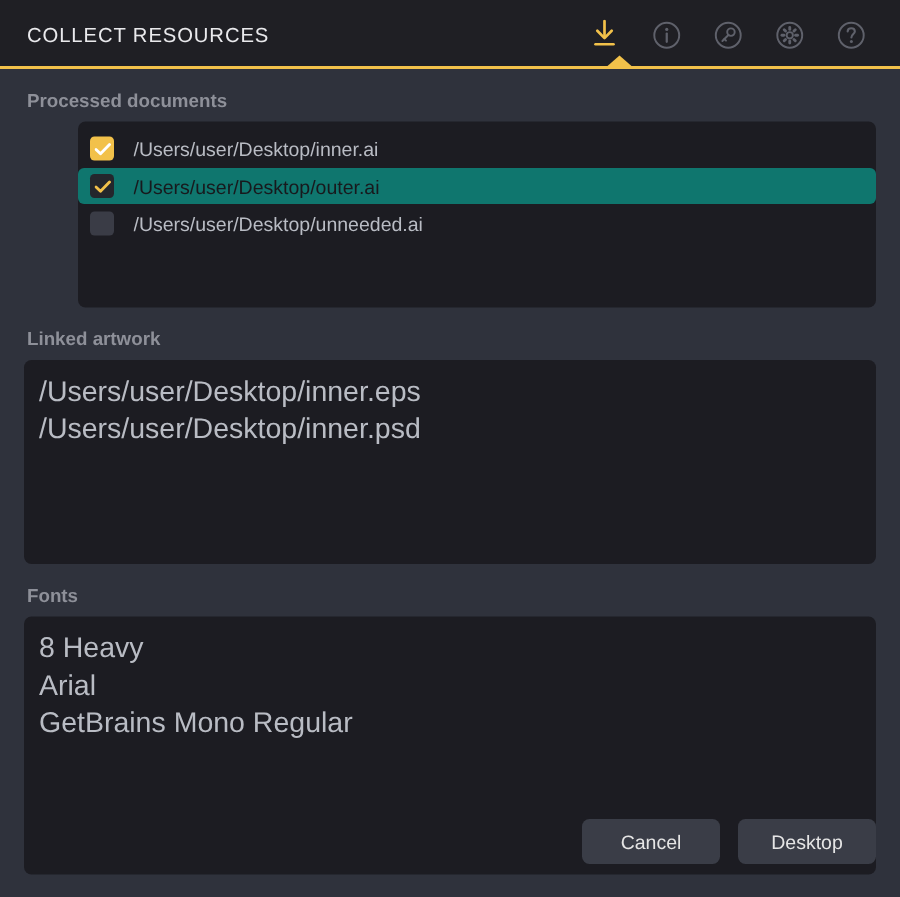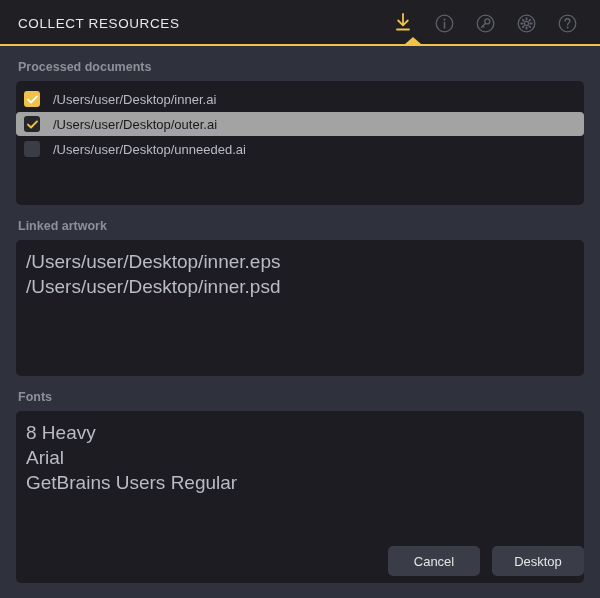--- a/index.html
+++ b/index.html
@@ -82,36 +82,36 @@
     line-height: 14px;
     font-weight: bold;
   }
   .listbox {
     background: #1c1c22;
     border-radius: 5px;
     box-sizing: border-box;
     padding: 5px 0;
     overflow: hidden;
   }
-  .listbox.docs { height: 124px; }
+  .listbox.docs { height: 124px; margin-left: 36px; }
   .listbox.artwork { height: 136px; padding-top: 9px; }
   .listbox.fonts { height: 172px; padding-top: 9px; }
 
   
   .doc-row {
     display: flex;
     align-items: center;
     height: 24px;
     padding: 0 8px;
     margin: 1px 0;
     box-sizing: border-box;
     cursor: default;
   }
   .doc-row.selected {
-    background: #a3a3a3;
+    background: #0f766e;
     border-radius: 4px;
   }
   .cbox {
     width: 16px;
     height: 16px;
     border-radius: 3px;
     flex: 0 0 auto;
     margin-right: 13px;
     display: flex;
     align-items: center;
@@ -278,21 +278,21 @@
       <div class="plain-row">/Users/user/Desktop/inner.eps</div>
       <div class="plain-row">/Users/user/Desktop/inner.psd</div>
     </div>
   </div>
 
   <div class="section">
     <div class="section-label">Fonts</div>
     <div class="listbox fonts">
       <div class="plain-row">8 Heavy</div>
       <div class="plain-row">Arial</div>
-      <div class="plain-row">GetBrains Users Regular</div>
+      <div class="plain-row">GetBrains Mono Regular</div>
     </div>
   </div>
 
 </div>
 
 <div class="footer">
   <button class="btn">Cancel</button>
   <button class="btn">Desktop</button>
 </div>
 

